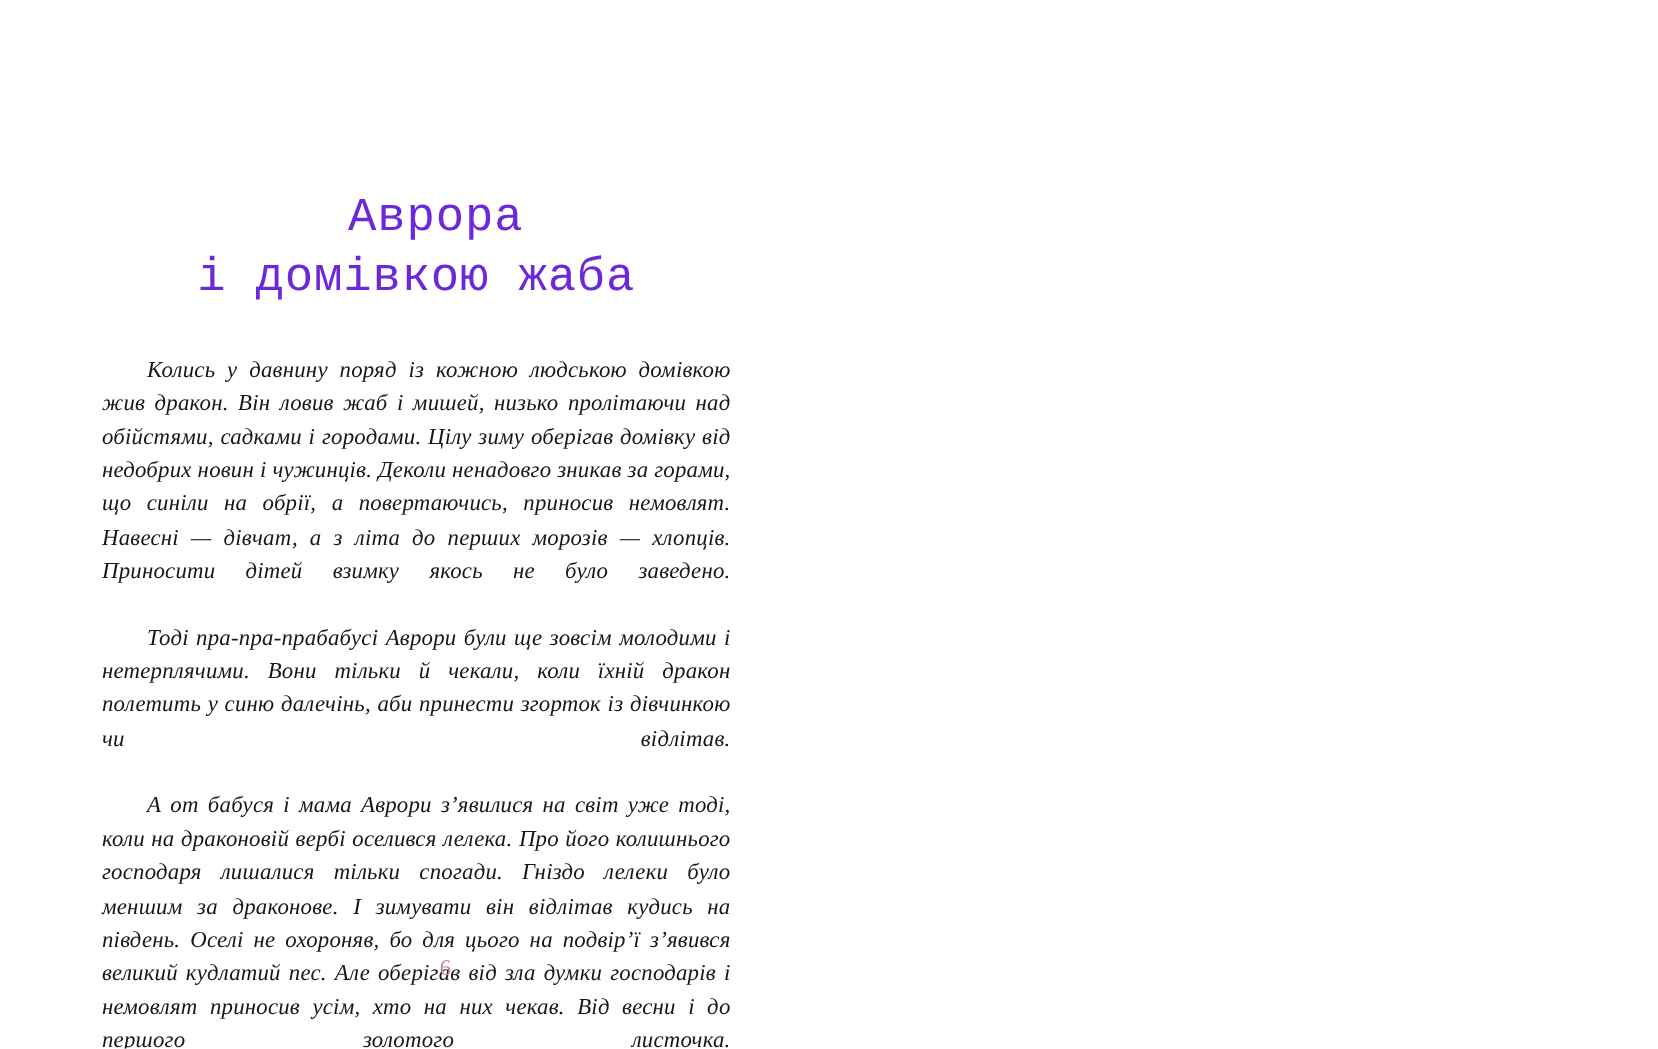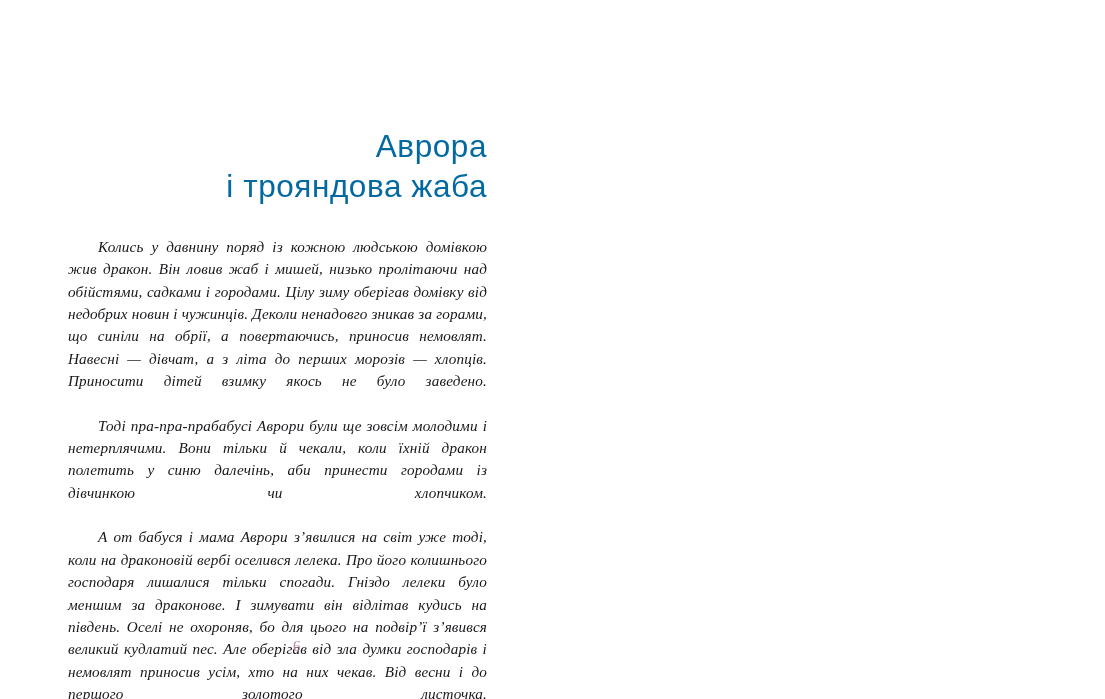--- a/index.html
+++ b/index.html
@@ -47,23 +47,23 @@
     left: 68px;
     top: 236px;
     width: 419px;
   }
 
   .chapter-title {
     position: absolute;
     left: 68px;
     top: 126px;
     width: 419px;
-    text-align: right;
-    color: #0369a1;
-    font-family: Liberation Sans, sans-serif;
+    text-align: center;
+    color: #6d28d9;
+    font-family: Liberation Mono, monospace;
     font-size: 31.5px;
     line-height: 40px;
     font-weight: 400;
     letter-spacing: 0.018em;
     margin: 0;
   }
   .chapter-title .title-line {
     display: block;
     white-space: nowrap;
   }
@@ -97,26 +97,26 @@
 </style>
 </head>
 <body>
 
 <div class="spread">
 
   <div class="page page-left">
 
     <h1 class="chapter-title">
       <span class="title-line title-line-1">Аврора</span>
-      <span class="title-line title-line-2">і трояндова жаба</span>
+      <span class="title-line title-line-2">і домівкою жаба</span>
     </h1>
 
     <div class="text-column col-left">
       <p class="para">Колись у давнину поряд із кожною людською домівкою жив дракон. Він ловив жаб і мишей, низько пролітаючи над обійстями, садками і городами. Цілу зиму оберігав домівку від недобрих новин і чужинців. Деколи ненадовго зникав за горами, що синіли на обрії, а повертаючись, приносив немовлят. Навесні — дівчат, а з літа до перших морозів — хлопців.  Приносити дітей взимку якось не було заведено.</p>
-      <p class="para">Тоді пра-пра-прабабусі Аврори були ще зовсім молодими і нетерплячими. Вони тільки й чекали, коли їхній дракон полетить у синю далечінь, аби принести городами із дівчинкою чи хлопчиком.</p>
+      <p class="para">Тоді пра-пра-прабабусі Аврори були ще зовсім молодими і нетерплячими. Вони тільки й чекали, коли їхній дракон полетить у синю далечінь, аби принести згорток із дівчинкою чи відлітав.</p>
       <p class="para">А от бабуся і мама Аврори з’явилися на світ уже тоді, коли на драконовій вербі оселився лелека. Про його колишнього господаря лишалися тільки спогади. Гніздо лелеки було меншим за драконове. І зимувати він відлітав кудись на південь. Оселі не охороняв, бо для цього на подвір’ї з’явився великий кудлатий пес. Але оберігав від зла думки господарів і немовлят приносив усім, хто на них чекав. Від весни і до першого золотого листочка.</p>
     </div>
 
     <div class="folio folio-left">6</div>
   </div>
 
   <div class="page page-right">
 
     
 

